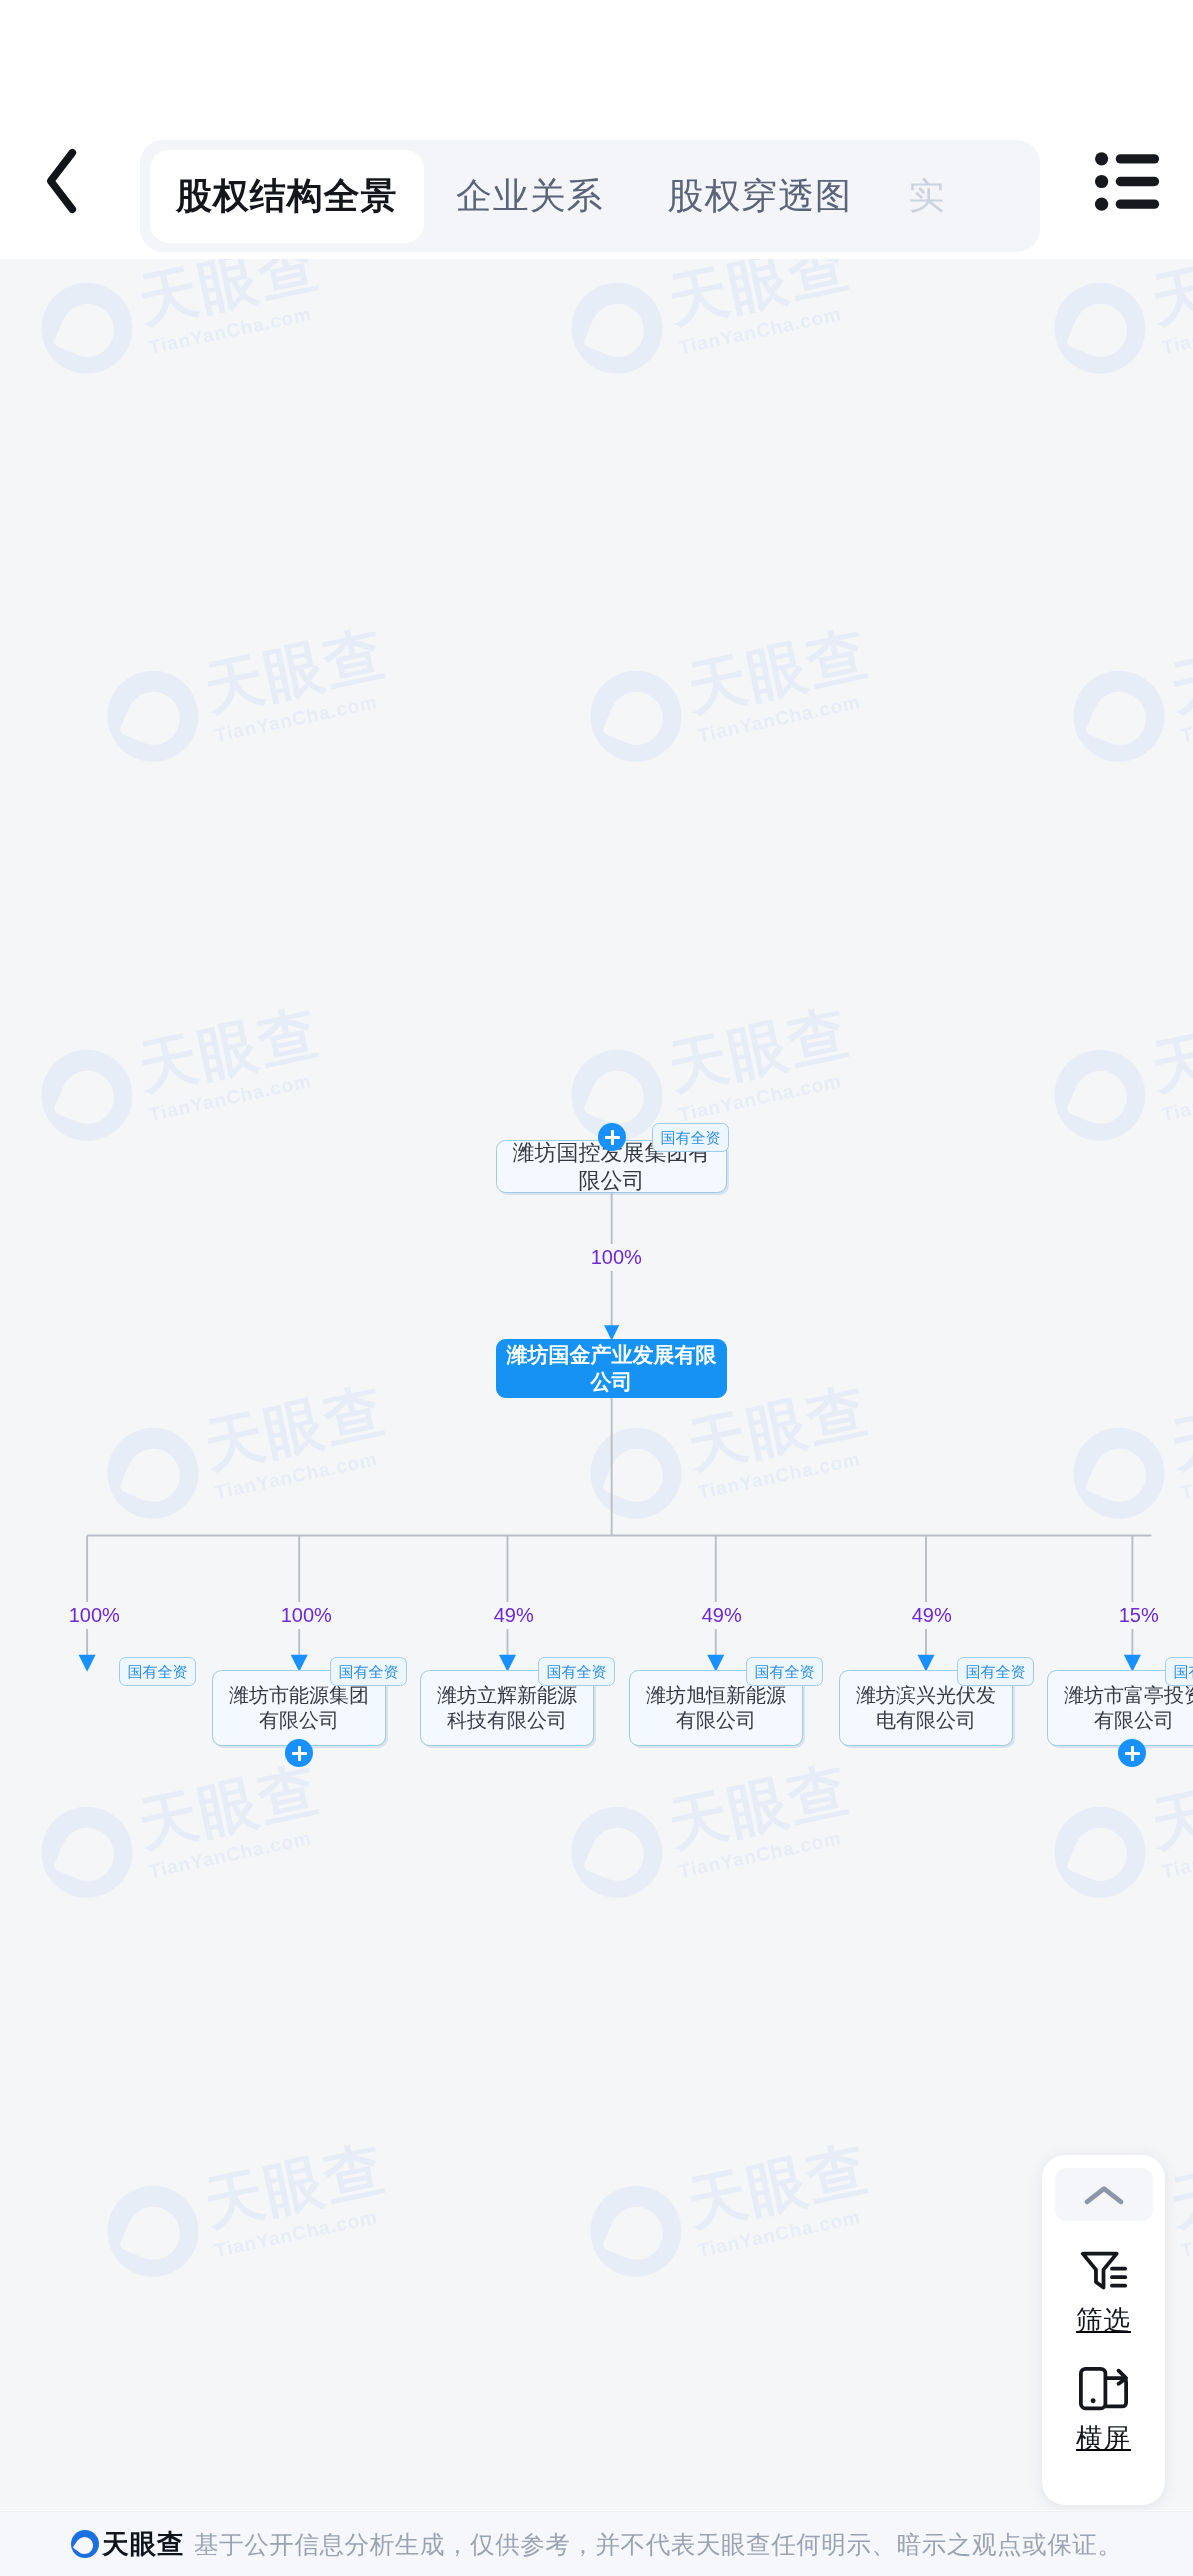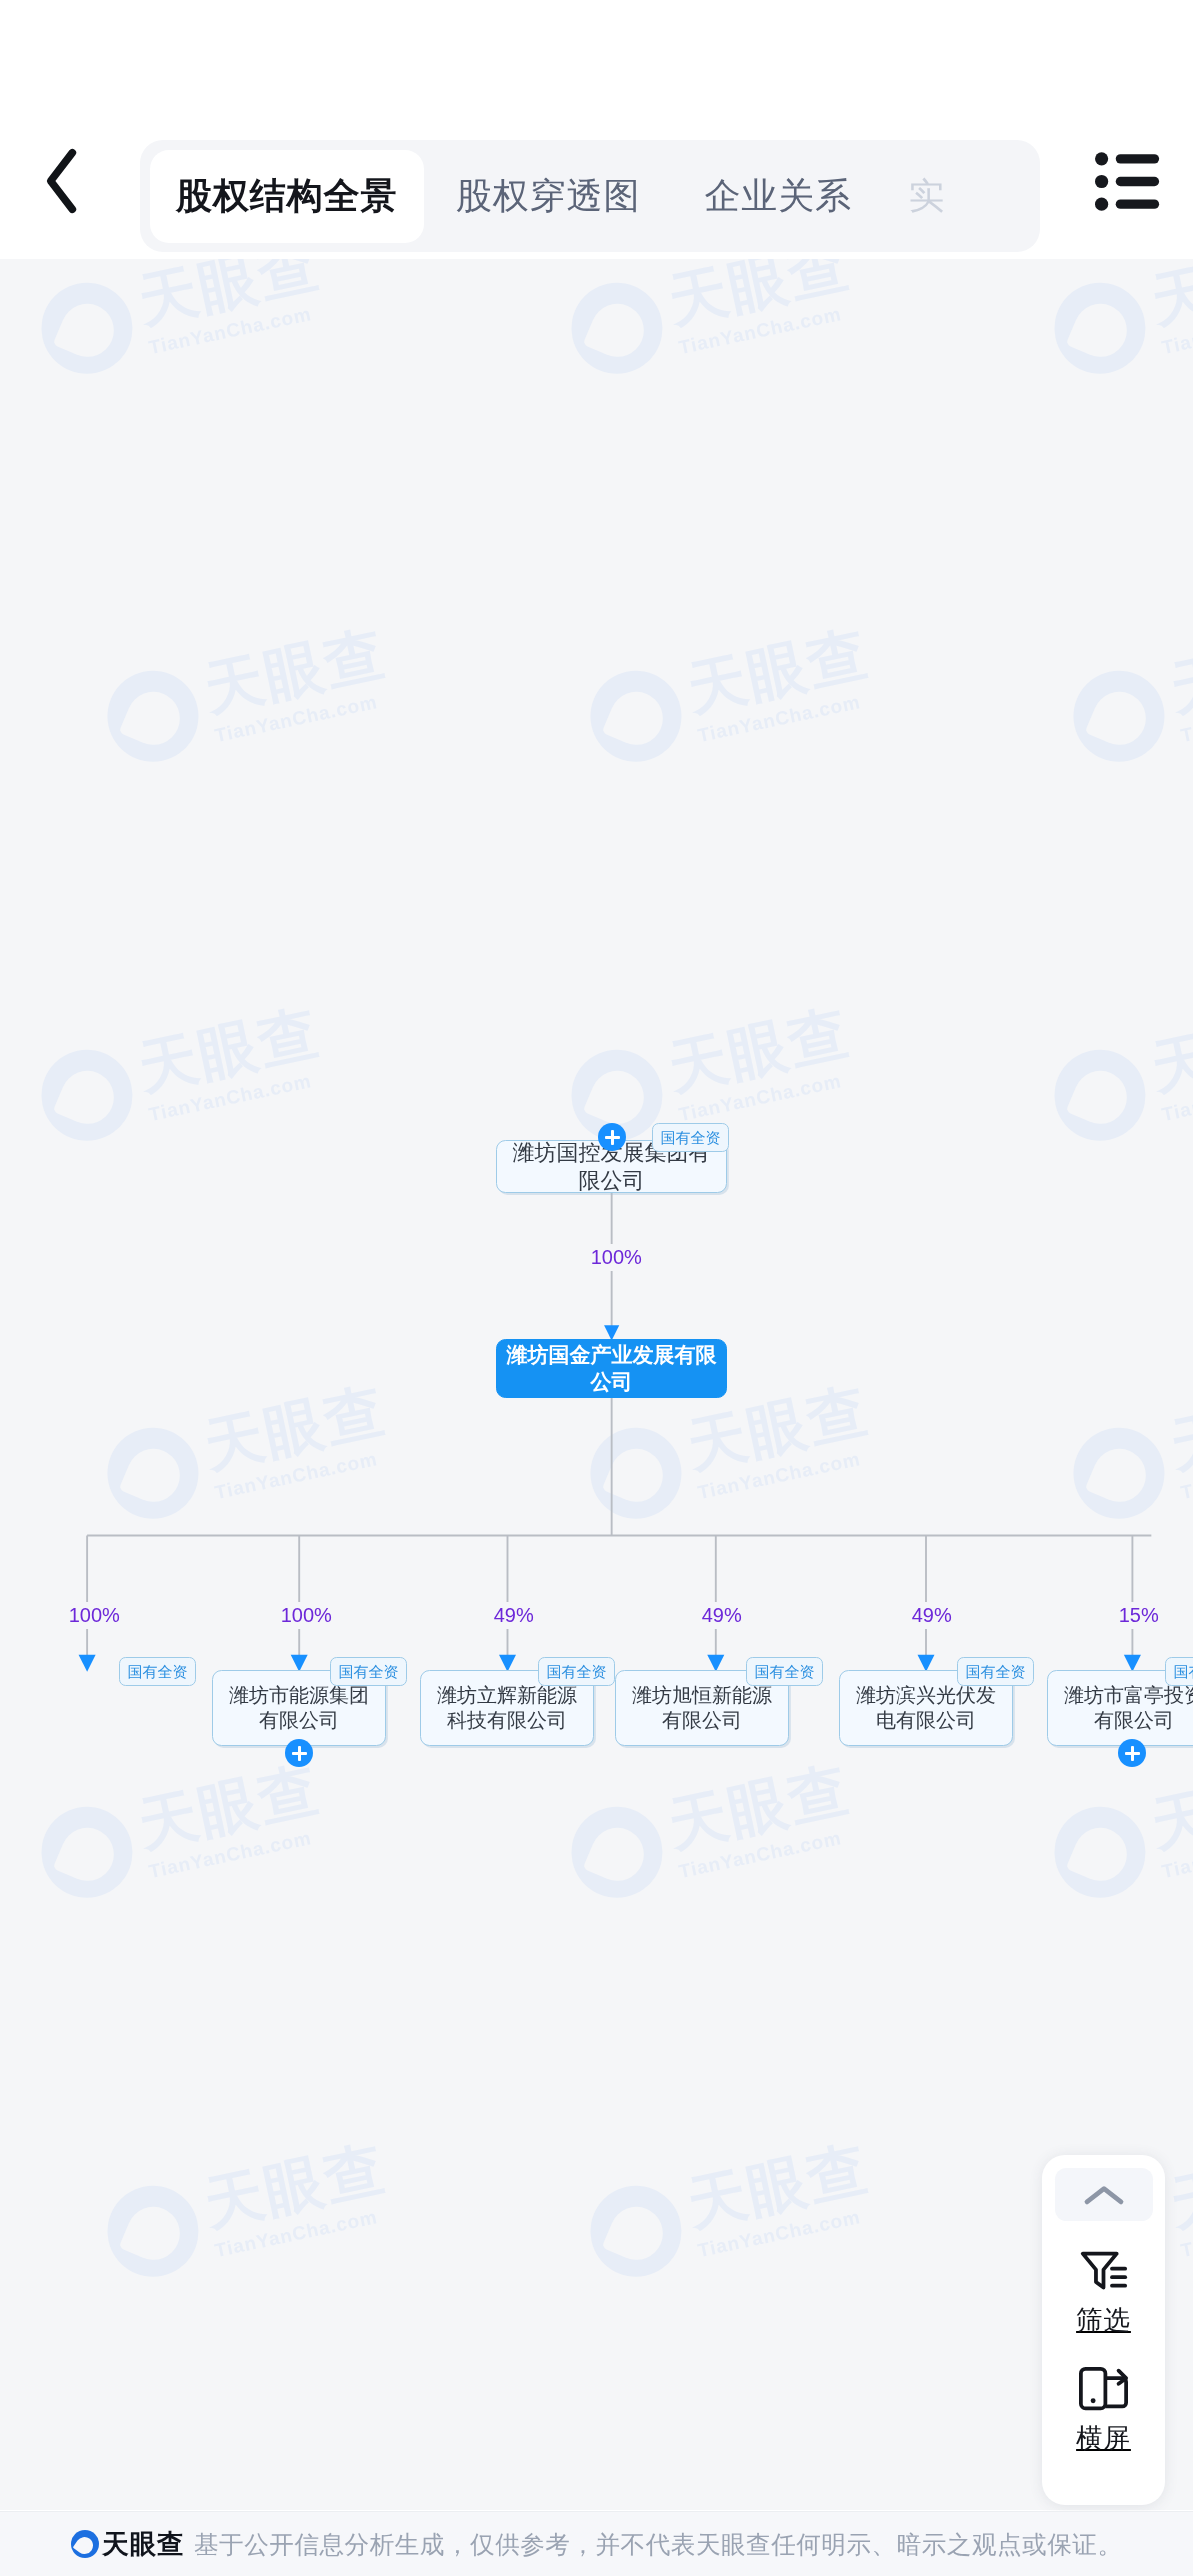--- a/index.html
+++ b/index.html
@@ -259,22 +259,22 @@
 <div class="header">
 
   <div class="back-btn">
     <svg width="42" height="68" viewBox="0 0 44 72">
       <polyline points="33,6 10,36 33,66" fill="none" stroke="#111418" stroke-width="8" stroke-linecap="round" stroke-linejoin="round"></polyline>
     </svg>
   </div>
 
   <div class="tabbar">
     <div class="tab active">股权结构全景</div>
+    <div class="tab">企业关系</div>
     <div class="tab">股权穿透图</div>
-    <div class="tab">企业关系</div>
     <div class="tab faded">实</div>
   </div>
 
   <div class="menu-icon">
     <svg width="66" height="63" viewBox="0 0 70 66">
       <circle cx="7" cy="9" r="7" fill="#16181d"></circle>
       <circle cx="7" cy="33" r="7" fill="#16181d"></circle>
       <circle cx="7" cy="57" r="7" fill="#16181d"></circle>
       <rect x="22" y="4" width="46" height="10" rx="5" fill="#16181d"></rect>
       <rect x="22" y="28" width="46" height="10" rx="5" fill="#16181d"></rect>
@@ -510,21 +510,21 @@
       <span>潍坊市能源集团有限公司</span>
     </div>
     <div class="badge" style="left:330px; top:1398px;">国有全资</div>
     <div class="plus" style="left:285px; top:1480px;"></div>
 
     <div class="node" style="left:420px; top:1411px; width:174px; height:76px;">
       <span>潍坊立辉新能源科技有限公司</span>
     </div>
     <div class="badge" style="left:538px; top:1398px;">国有全资</div>
 
-    <div class="node" style="left:615px; top:1411px; width:174px; height:76px;">
+    <div class="node" style="left:629px; top:1411px; width:174px; height:76px;">
       <span>潍坊旭恒新能源有限公司</span>
     </div>
     <div class="badge" style="left:746px; top:1398px;">国有全资</div>
 
     <div class="node" style="left:839px; top:1411px; width:174px; height:76px;">
       <span>潍坊滨兴光伏发电有限公司</span>
     </div>
     <div class="badge" style="left:957px; top:1398px;">国有全资</div>
 
     <div class="node" style="left:1047px; top:1411px; width:174px; height:76px;">

